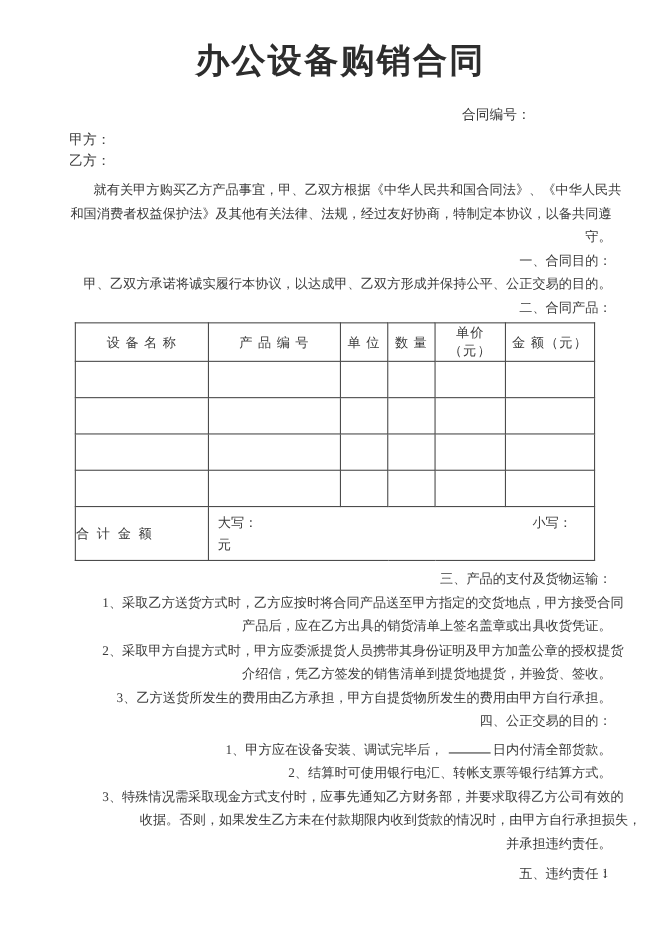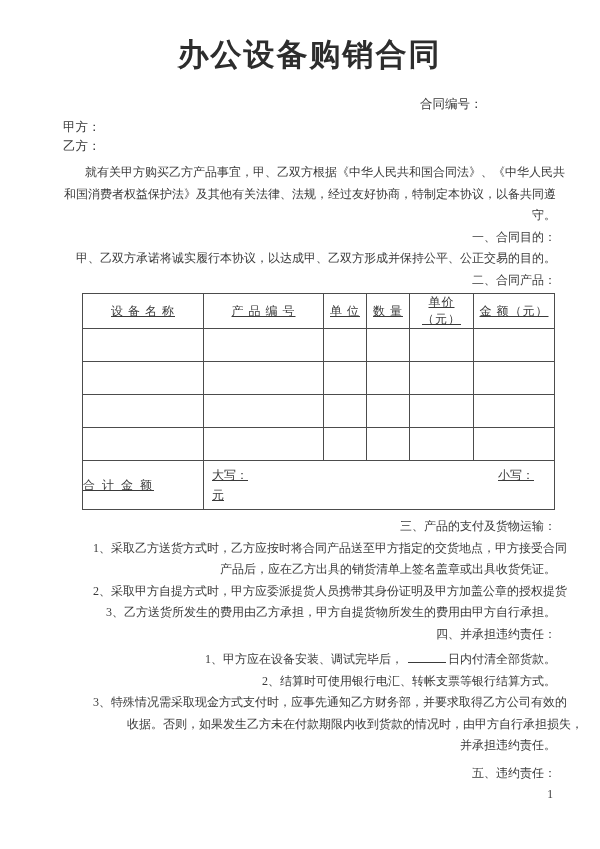--- a/index.html
+++ b/index.html
@@ -52,23 +52,22 @@
   .indent2 { text-indent: 22px; }
   .indent1 { text-indent: 12px; }
   .item-first { margin-left: 30px; }
   .item-cont  { margin-left: 64px; }
   .mt4 { margin-top: 4px; }
   .mt6 { margin-top: 6px; }
   table.products {
     border-collapse: collapse;
     table-layout: fixed;
     width: 472px;
-    margin-left: 19px;
+    margin-left: 5px;
     margin-top: 2px;
-    text-decoration: underline;
   }
   .products th, .products td {
     border: 1px solid #4c4c4c;
     font-weight: normal;
     font-size: 12px;
     padding: 0;
     color: #3a3a3a;
   }
   .products thead th {
     height: 22px;
@@ -191,23 +190,24 @@
           <div class="total-line2">元</div>
         </td>
       </tr>
     </tbody>
   </table>
 
   <div class="heading mt6">三、产品的支付及货物运输：</div>
   <div class="line item-first">1、采取乙方送货方式时，乙方应按时将合同产品送至甲方指定的交货地点，甲方接受合同</div>
   <div class="line item-cont">产品后，应在乙方出具的销货清单上签名盖章或出具收货凭证。</div>
   <div class="line item-first">2、采取甲方自提方式时，甲方应委派提货人员携带其身份证明及甲方加盖公章的授权提货</div>
+  <div class="line item-cont">介绍信，凭乙方签发的销售清单到提货地提货，并验货、签收。</div>
   <div class="line item-first">3、乙方送货所发生的费用由乙方承担，甲方自提货物所发生的费用由甲方自行承担。</div>
 
-  <div class="heading">四、并承担违约责任：</div>
+  <div class="heading">四、公正交易的目的：</div>
   <div class="line item-first mt4">
     <span>1、甲方应在设备安装、调试完毕后，</span><span class="blank"></span><span>日内付清全部货款。</span>
   </div>
   <div class="line item-first">2、结算时可使用银行电汇、转帐支票等银行结算方式。</div>
   <div class="line item-first">3、特殊情况需采取现金方式支付时，应事先通知乙方财务部，并要求取得乙方公司有效的</div>
   <div class="line item-cont">收据。否则，如果发生乙方未在付款期限内收到货款的情况时，由甲方自行承担损失，</div>
   <div class="line item-cont">并承担违约责任。</div>
 
   <div class="heading mt6">五、违约责任：</div>
 

